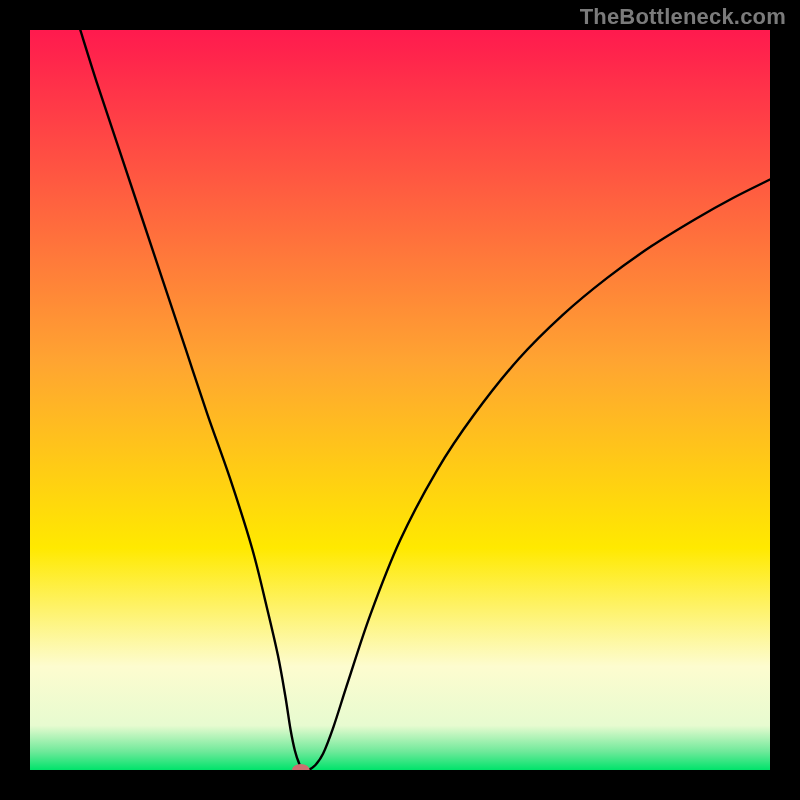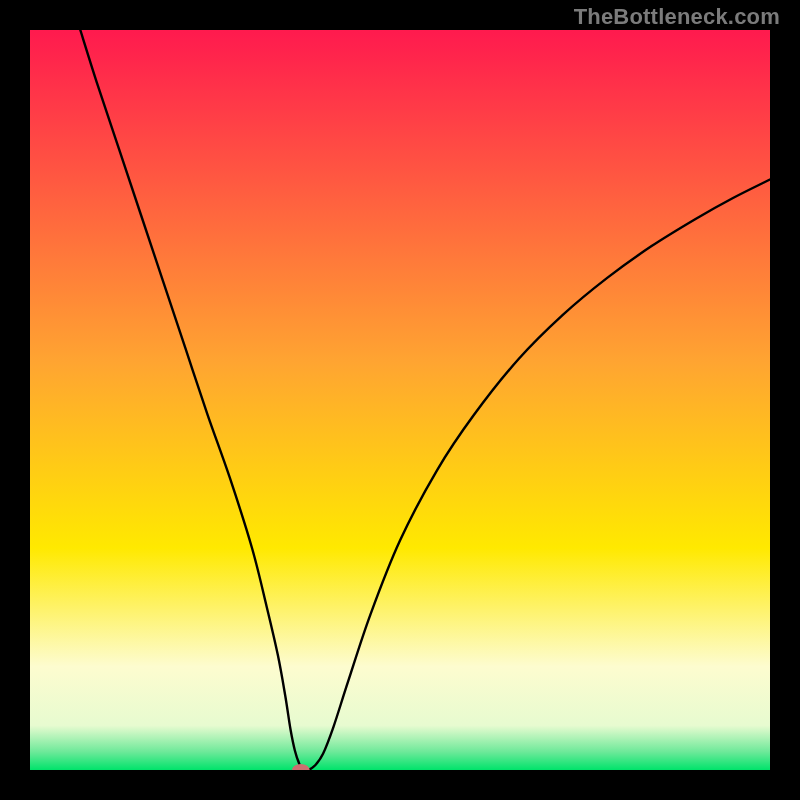--- a/index.html
+++ b/index.html
@@ -22,21 +22,21 @@
   .plot-area {
     position: absolute;
     left: 30px;
     top: 30px;
     width: 740px;
     height: 740px;
   }
   .watermark {
     position: absolute;
     top: 4px;
-    right: 20px;
+    right: 14px;
     font: 600 22px -apple-system, Helvetica, Arial, sans-serif;
     color: #7b7b7b;
     letter-spacing: 0.2px;
   }
   svg { display: block; }
 </style>
 </head>
 <body>
 
 <div class="frame">

